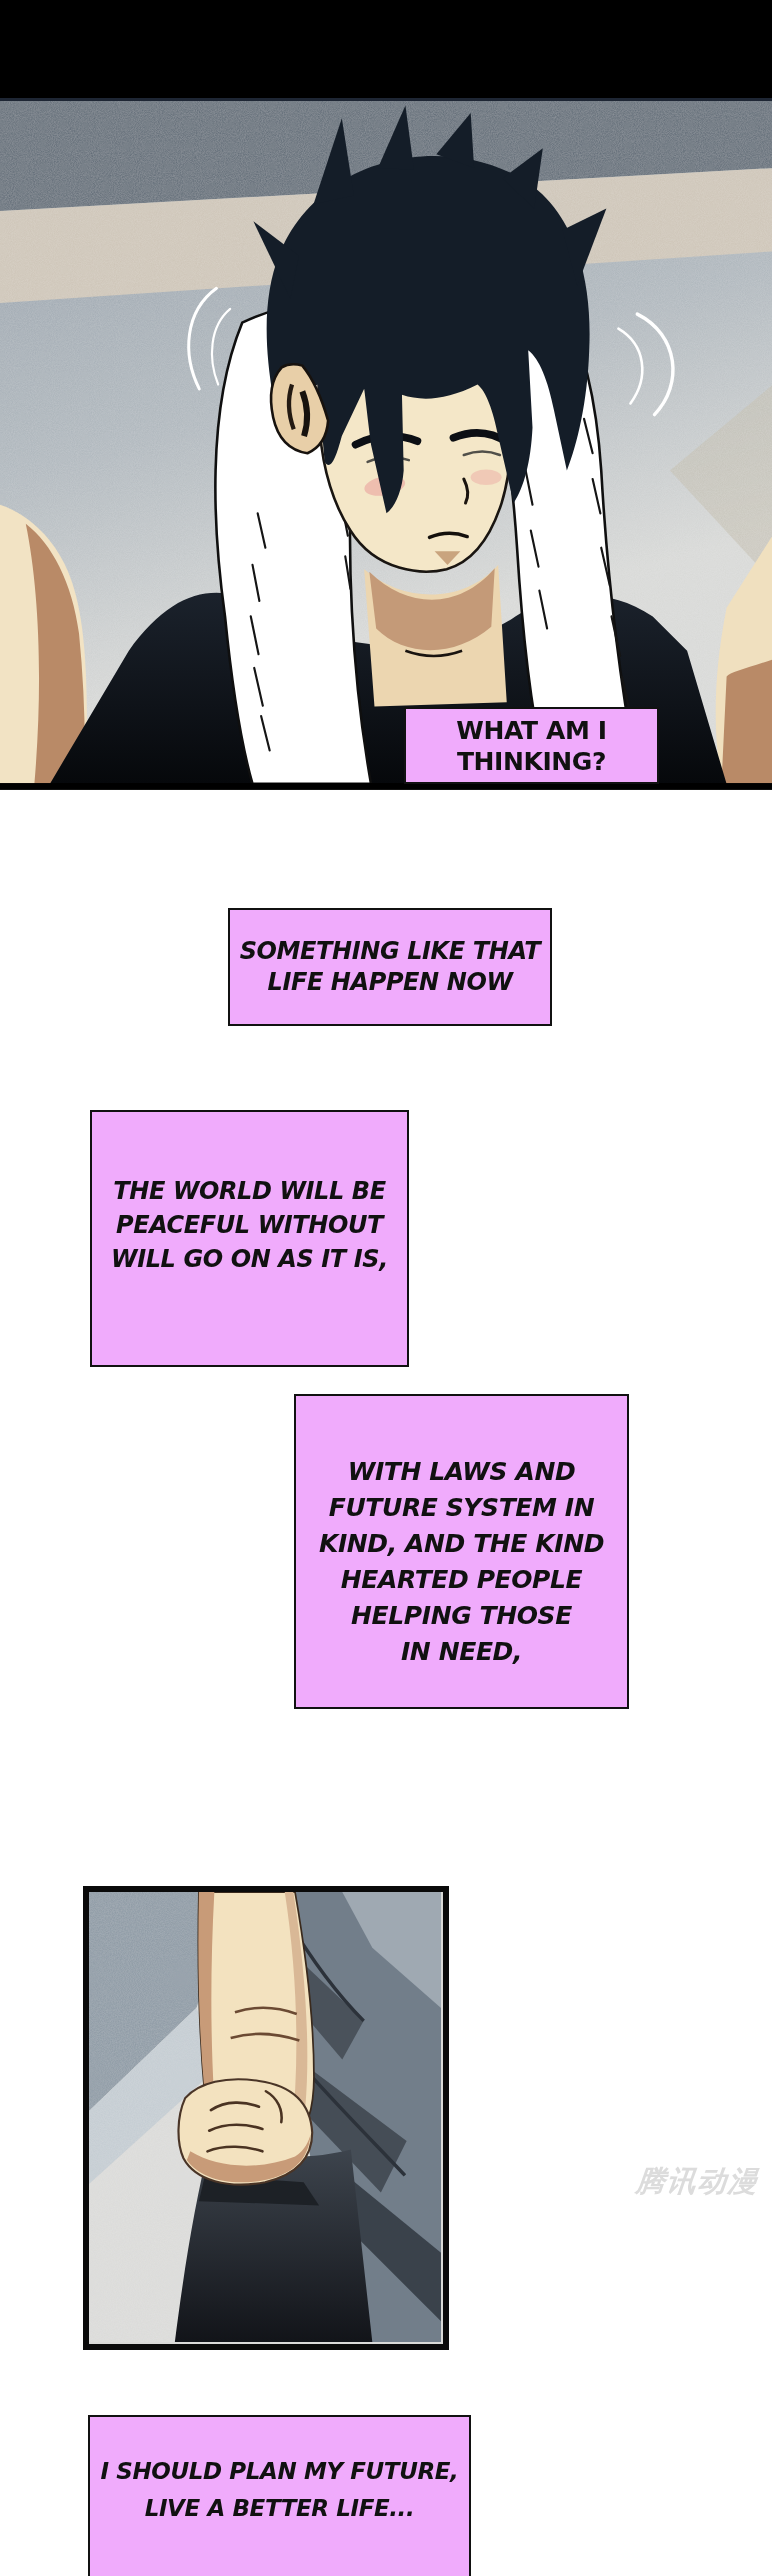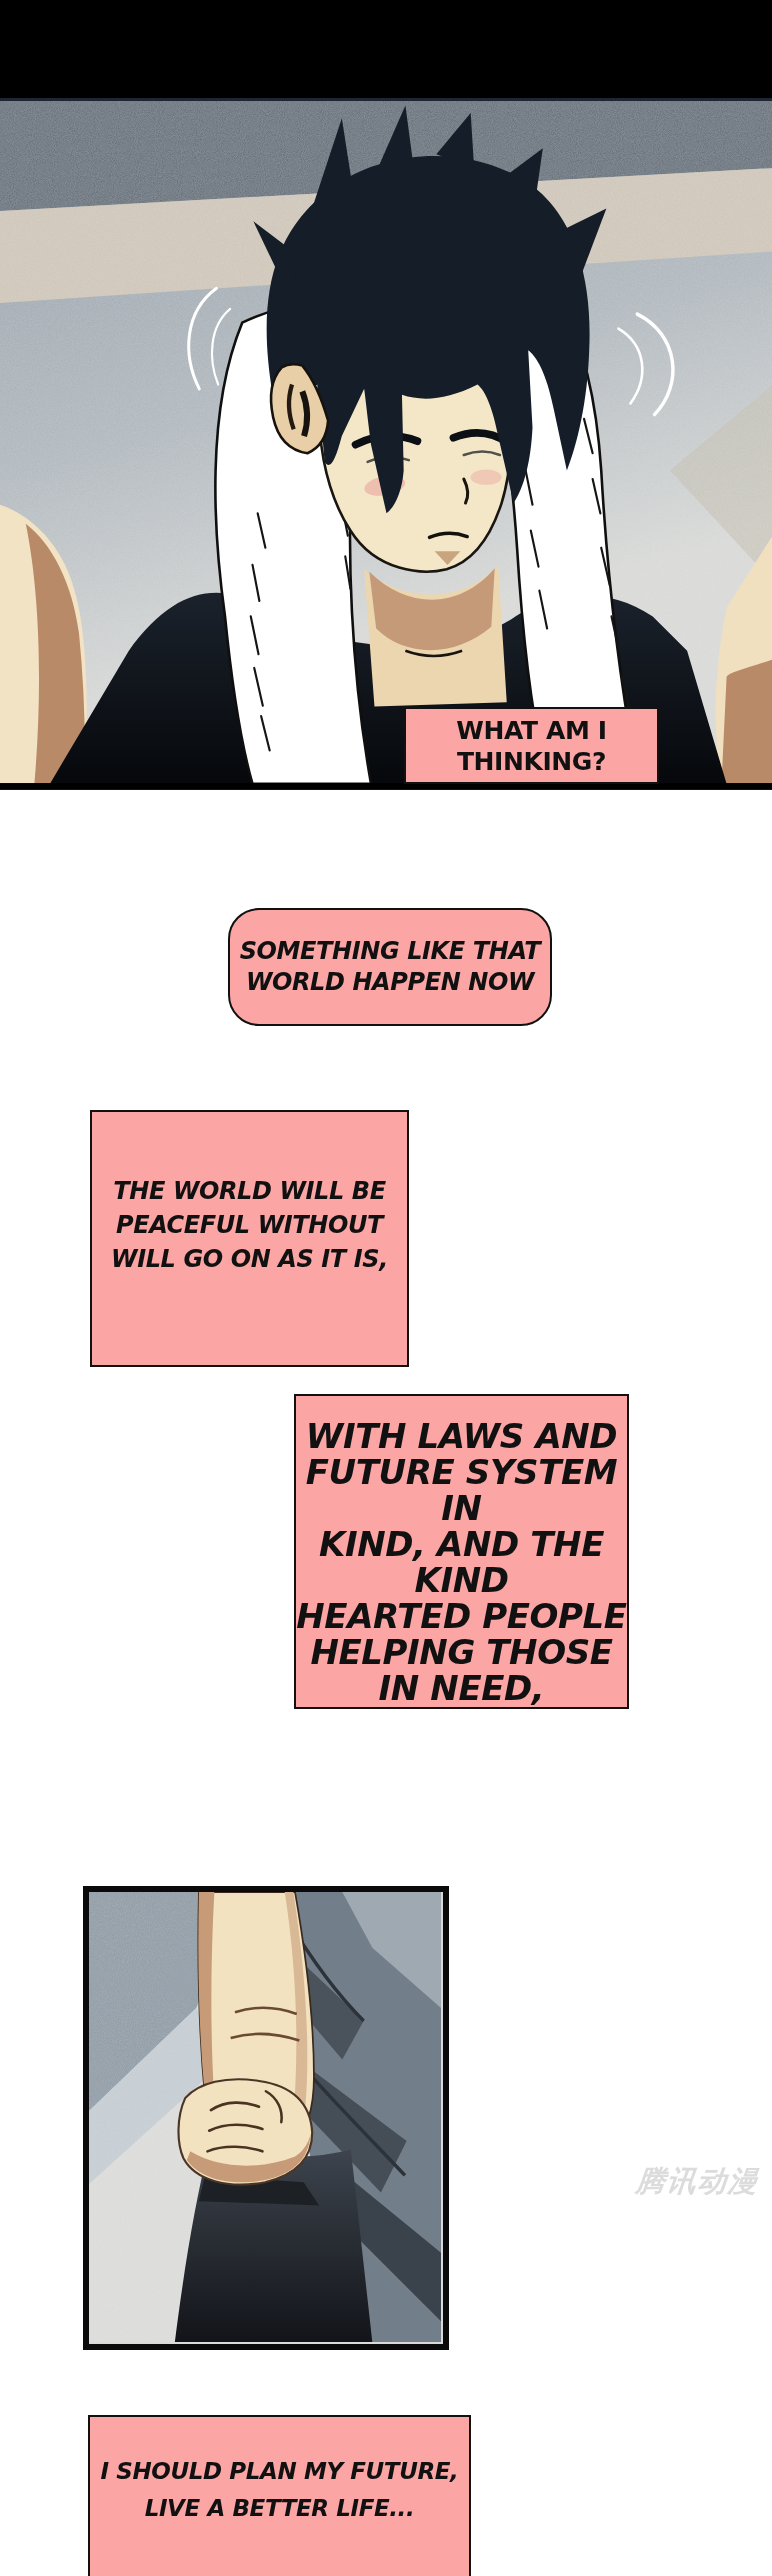--- a/index.html
+++ b/index.html
@@ -4,29 +4,29 @@
 <style>
   html,body{margin:0;padding:0;background:#ffffff;}
   .page{position:relative;width:773px;height:2576px;overflow:hidden;background:#ffffff;
         font-family:"DejaVu Sans", sans-serif;}
   .top-bar{position:absolute;left:0;top:0;width:773px;height:98px;background:#000;
            border-bottom:3.4px solid #1e2634;box-sizing:content-box;}
   .panel1{position:absolute;left:0;top:101px;width:773px;height:689px;}
   .panel2{position:absolute;left:83px;top:1886px;width:366px;height:464px;
           border:6.9px solid #0a0a0a;box-sizing:border-box;background:#dadad8;}
   .panel2 svg{display:block;}
-  .bubble{position:absolute;background:#fca5a5;border:2.6px solid #111;color:#111;
+  .bubble{position:absolute;background:#f0abfc;border:2.6px solid #111;color:#111;
           display:flex;flex-direction:column;justify-content:center;align-items:center;
           text-align:center;font-weight:bold;letter-spacing:-0.4px;box-sizing:border-box;
           font-family:"DejaVu Sans", sans-serif;}
   .bubble.italic{font-style:italic;}
   .b1{left:404px;top:707px;width:255px;height:77px;font-size:25px;line-height:31px;z-index:5;}
-  .b2{left:228px;top:908px;width:324px;height:118px;font-size:24px;line-height:31px;border-radius:31px;}
+  .b2{left:228px;top:908px;width:324px;height:118px;font-size:24px;line-height:31px;}
   .b3{left:90px;top:1110px;width:319px;height:257px;font-size:24px;line-height:34px;padding-bottom:28px;}
-  .b4{left:294px;top:1394px;width:335px;height:315px;font-size:34px;line-height:36px;padding-top:20px;}
+  .b4{left:294px;top:1394px;width:335px;height:315px;font-size:25px;line-height:36px;padding-top:20px;}
   .b5{left:88px;top:2415px;width:383px;height:215px;font-size:23px;line-height:37px;
       justify-content:flex-start;padding-top:36px;}
   .watermark{position:absolute;left:636px;top:2162px;width:137px;height:38px;
              font-size:29px;font-weight:bold;font-style:italic;color:#dcdcdc;
              transform:skewX(-6deg);letter-spacing:1.7px;white-space:nowrap;}
 </style>
 </head>
 <body>
 
 <div class="page">
@@ -155,21 +155,21 @@
     </svg>
   </div>
 
   <div class="bubble b1">
     <div>WHAT AM I</div>
     <div>THINKING?</div>
   </div>
 
   <div class="bubble italic b2">
     <div>SOMETHING LIKE THAT</div>
-    <div>WORLD HAPPEN NOW</div>
+    <div>LIFE HAPPEN NOW</div>
   </div>
 
   <div class="bubble italic b3">
     <div>THE WORLD WILL BE</div>
     <div>PEACEFUL WITHOUT</div>
     <div>WILL GO ON AS IT IS,</div>
   </div>
 
   <div class="bubble italic b4">
     <div>WITH LAWS AND</div>

